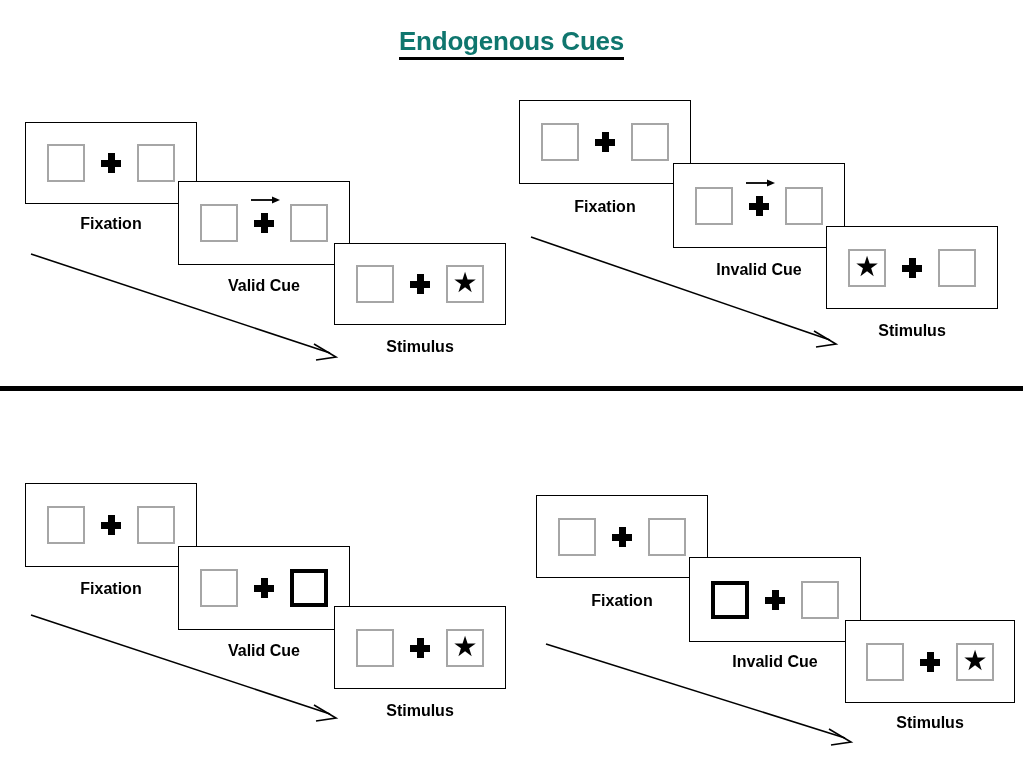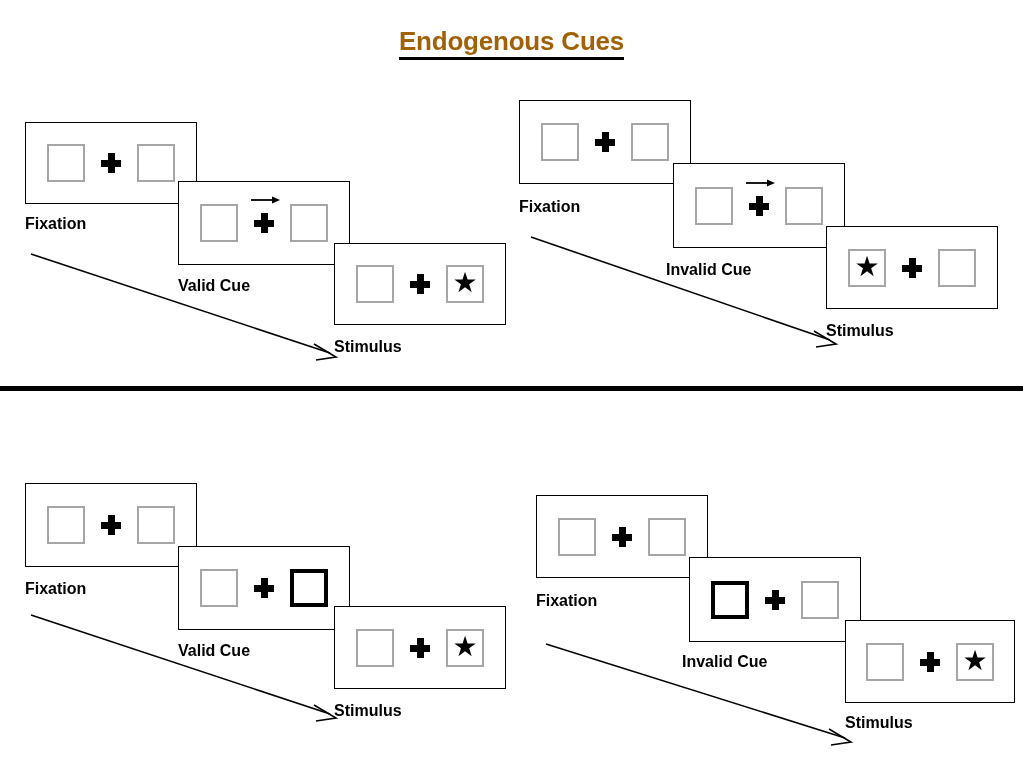--- a/index.html
+++ b/index.html
@@ -20,21 +20,21 @@
   }
 
   
   .section-title {
     position: absolute;
     left: 0;
     width: 1023px;
     text-align: center;
     font-size: 26px;
     font-weight: bold;
-    color: #a16207;
+    color: #0f766e;
     letter-spacing: -0.2px;
   }
   .section-title span {
     border-bottom: 3px solid #000000;
     padding-bottom: 1px;
   }
 
   
   .divider {
     position: absolute;
@@ -127,21 +127,21 @@
     height: 12px;
   }
 
   
   .caption {
     position: absolute;
     font-size: 16px;
     font-weight: bold;
     color: #000000;
     white-space: nowrap;
-    text-align: left;
+    text-align: center;
   }
 
   
   .seq-arrow {
     position: absolute;
     pointer-events: none;
   }
 </style>
 </head>
 <body>

